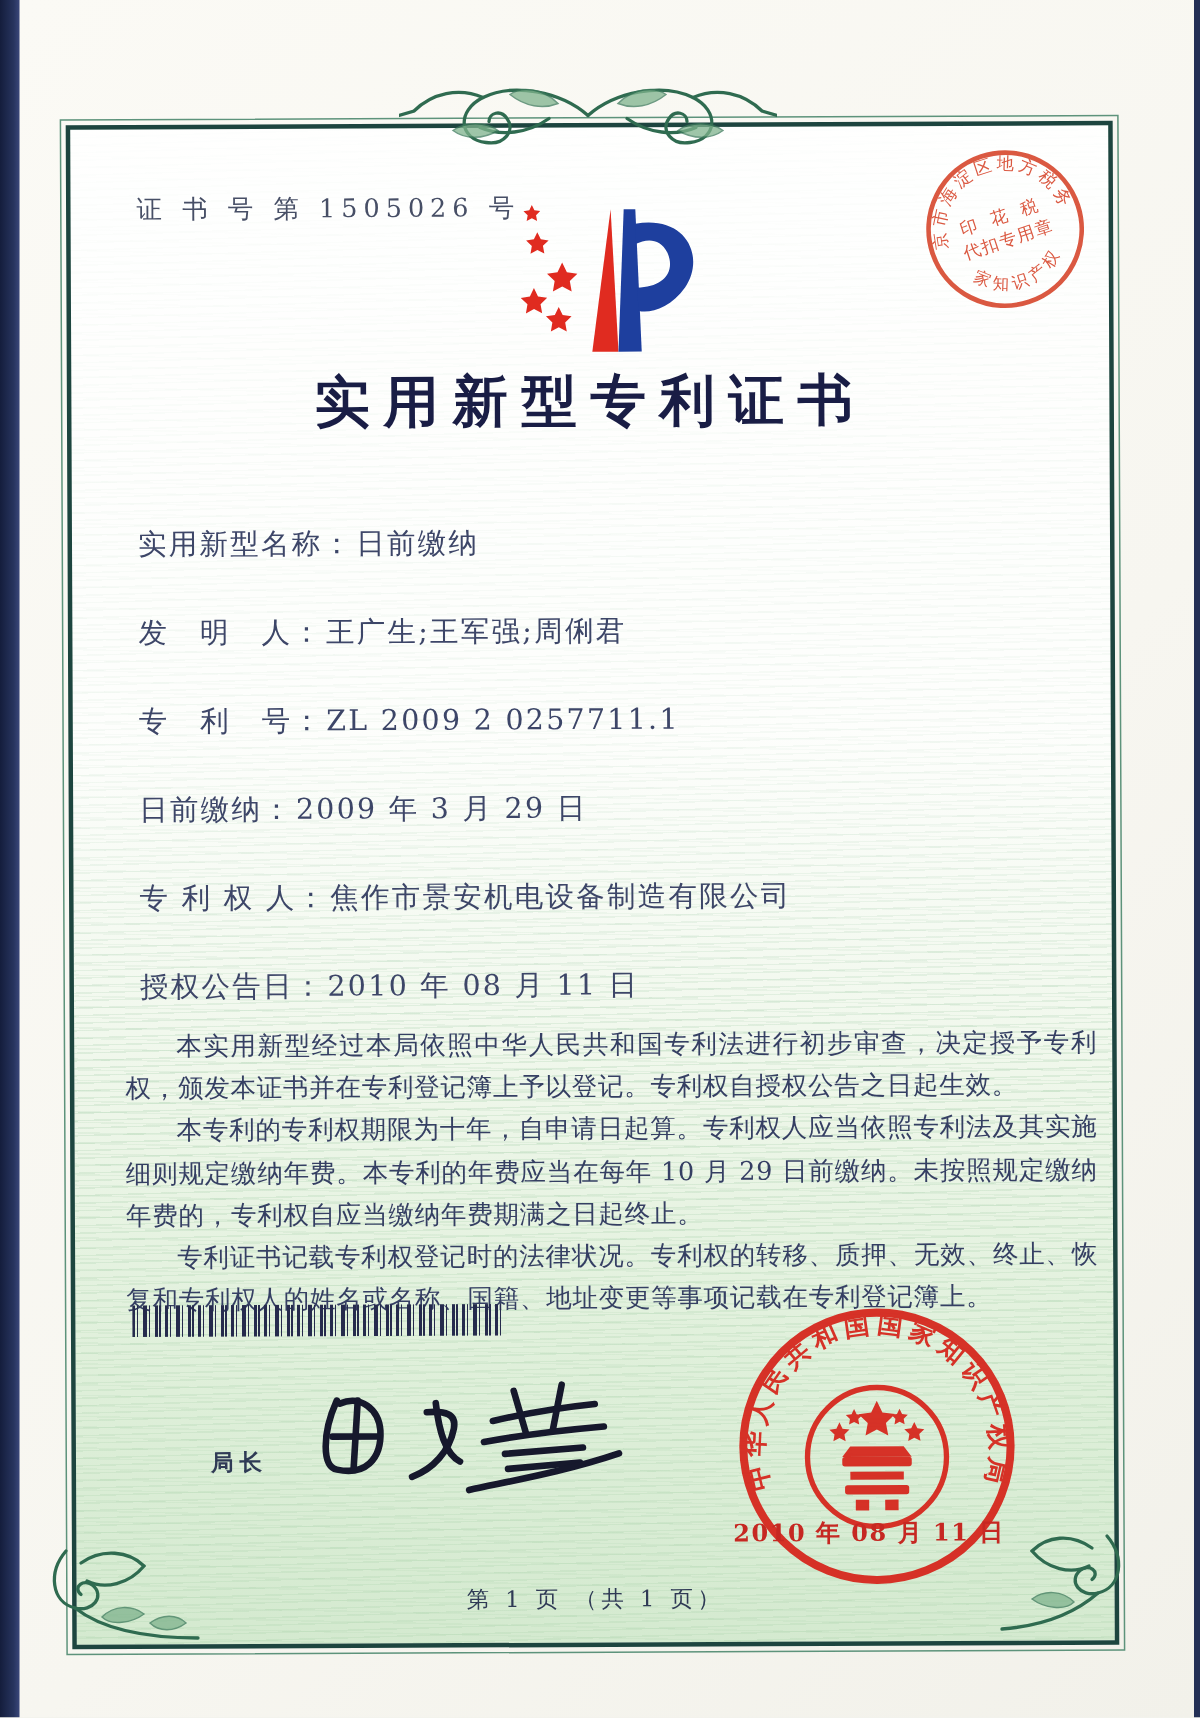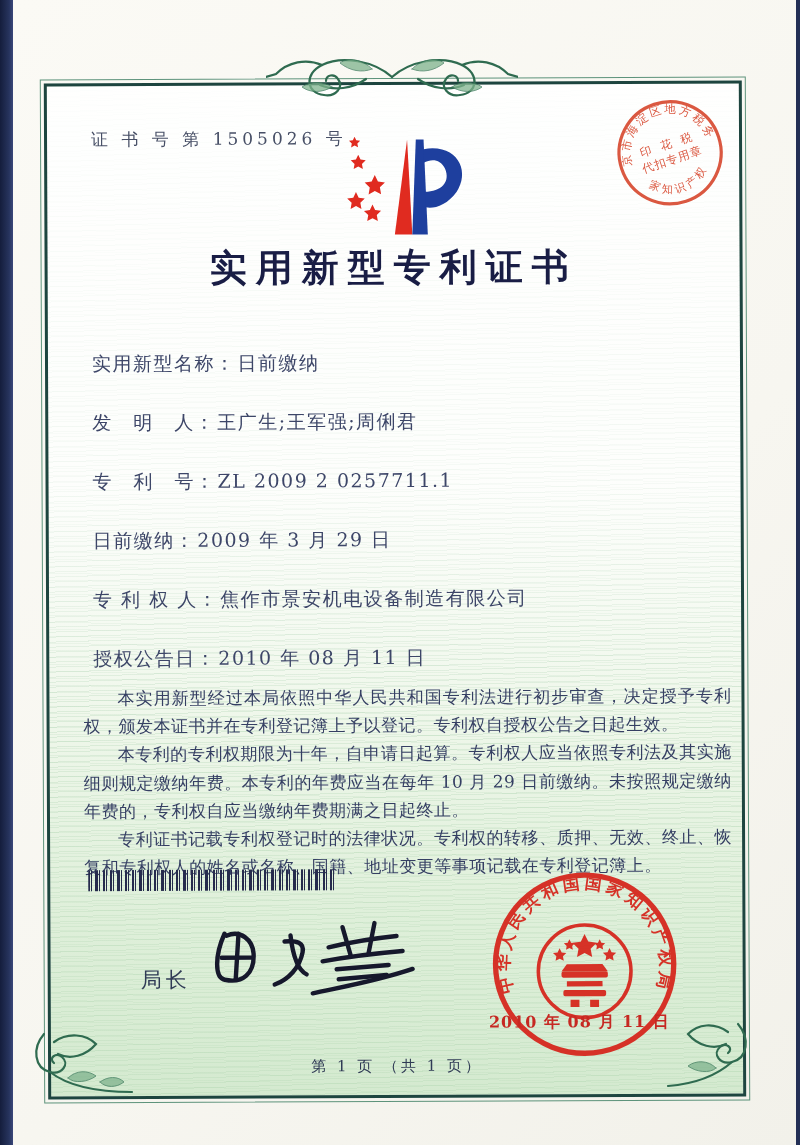--- a/index.html
+++ b/index.html
@@ -39,21 +39,21 @@
   .barcode{position:absolute;left:38px;top:784px;width:248px;height:21px;
     background:
      repeating-linear-gradient(90deg,
       #262b4d 0 2px,rgba(0,0,0,0) 2px 3px,
       #262b4d 3px 4px,rgba(0,0,0,0) 4px 7px,
       #262b4d 7px 10px,rgba(0,0,0,0) 10px 11px,
       #262b4d 11px 12px,rgba(0,0,0,0) 12px 15px,
       #262b4d 15px 17px,rgba(0,0,0,0) 17px 18px,
       #262b4d 18px 19px,rgba(0,0,0,0) 19px 22px);
   }
-  .sig-label{position:absolute;left:90px;top:880px;font-size:21px;color:#2f3a55;letter-spacing:4px;}
+  .sig-label{position:absolute;left:90px;top:880px;font-size:15px;color:#2f3a55;letter-spacing:4px;font-weight:bold;}
   .signature{position:absolute;left:150px;top:826px;width:230px;height:110px;}
   .seal{position:absolute;left:436px;top:782px;width:196px;height:196px;opacity:.95;}
   .seal-date{position:absolute;left:438px;top:928px;width:150px;text-align:center;
     font-size:16px;font-weight:bold;color:#c62822;letter-spacing:1px;white-space:nowrap;}
   .footer{position:absolute;left:0;top:972px;width:100%;text-align:center;
     font-size:15px;letter-spacing:3px;color:#2f3a55;}
   .orn{position:absolute;pointer-events:none;}
   .orn-top{left:266px;top:50px;width:252px;height:54px;}
   .orn-bl{left:24px;top:1030px;width:112px;height:76px;}
   .orn-br{left:664px;top:1018px;width:92px;height:82px;}

